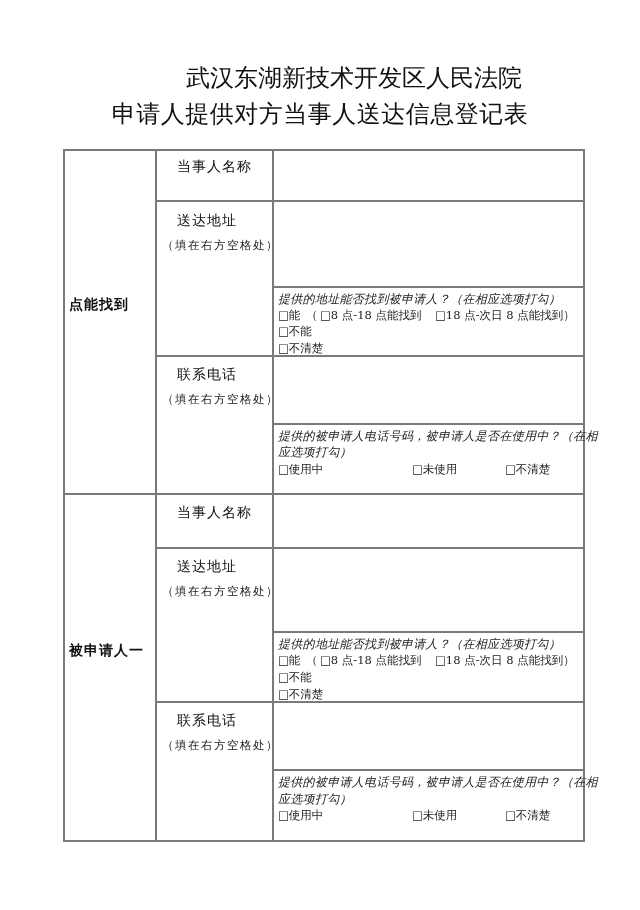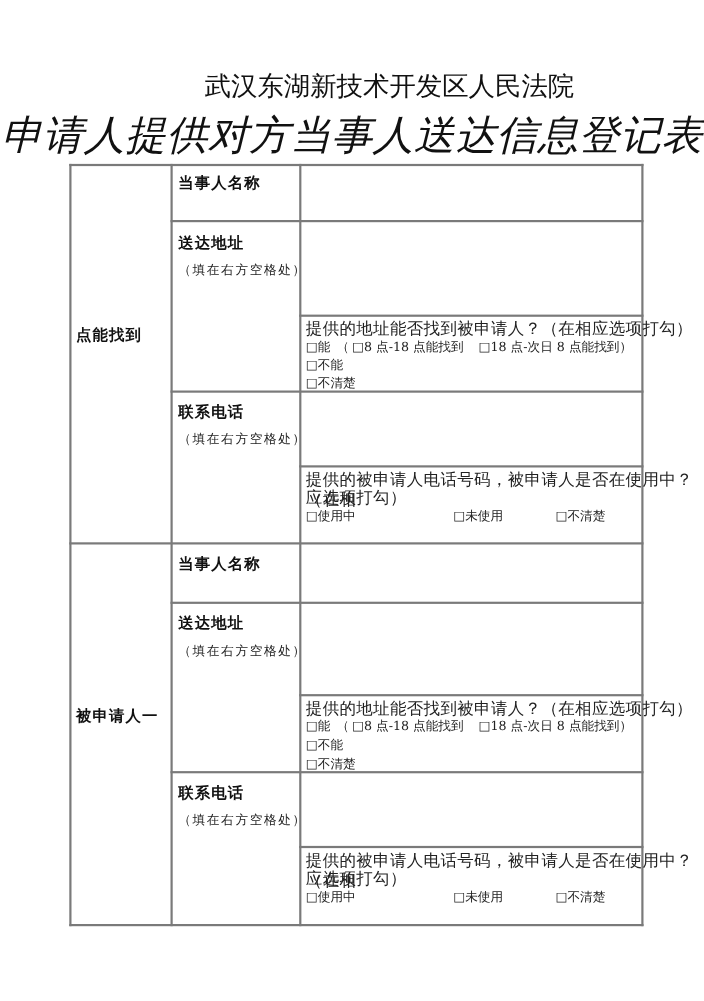--- a/index.html
+++ b/index.html
@@ -1,31 +1,31 @@
 <!DOCTYPE html>
 <html><head>
 <meta charset="utf-8">
 <style>
   html, body { margin:0; padding:0; background:#fff; }
   body { width:640px; height:910px; position:relative; overflow:hidden;
          font-family: "DejaVu Serif", "Liberation Serif", serif; color:#111; }
   .title { position:absolute; left:0; width:640px; text-align:center;
            font-family:"DejaVu Sans","Liberation Sans",sans-serif; color:#111; }
   .t1 { top:62px; font-size:24px; letter-spacing:0px;padding-left:34px; }
-  .t2 { top:98px; font-size:37px; letter-spacing:0.5px;font-style:italic; }
+  .t2 { top:98px; font-size:24px; letter-spacing:0.5px; }
   .grid { position:absolute; left:0; top:0; width:640px; height:910px; }
   .ln { position:absolute; background:#7a7a7a; }
   .h { height:2px; }
   .v { width:2px; }
-  .lbl { position:absolute; font-size:14px; font-weight:bold; letter-spacing:1px;
-         font-family:"DejaVu Sans","Liberation Sans",sans-serif; }
+  .lbl { position:absolute; font-size:14px; font-weight:normal; letter-spacing:1px;
+         font-family:"DejaVu Sans","Liberation Sans",sans-serif;margin-left:15px; }
   .sub { position:absolute; font-size:11.5px; letter-spacing:1.5px; color:#222; }
   .party { position:absolute; font-size:14px; font-weight:bold; letter-spacing:1px;
            font-family:"DejaVu Sans","Liberation Sans",sans-serif; }
-  .q { position:absolute; font-size:15px; line-height:18px; color:#222; letter-spacing:0.3px; }
+  .q { position:absolute; font-size:12px; line-height:18px; color:#222; letter-spacing:0.3px;font-style:italic; }
   .opt { position:absolute; font-size:11.5px; color:#222; white-space:nowrap; }
   .cell { position:absolute; }
 </style>
 </head>
 <body>
 
 <div class="title t1">武汉东湖新技术开发区人民法院</div>
 <div class="title t2">申请人提供对方当事人送达信息登记表</div>
 
 <div class="grid">

